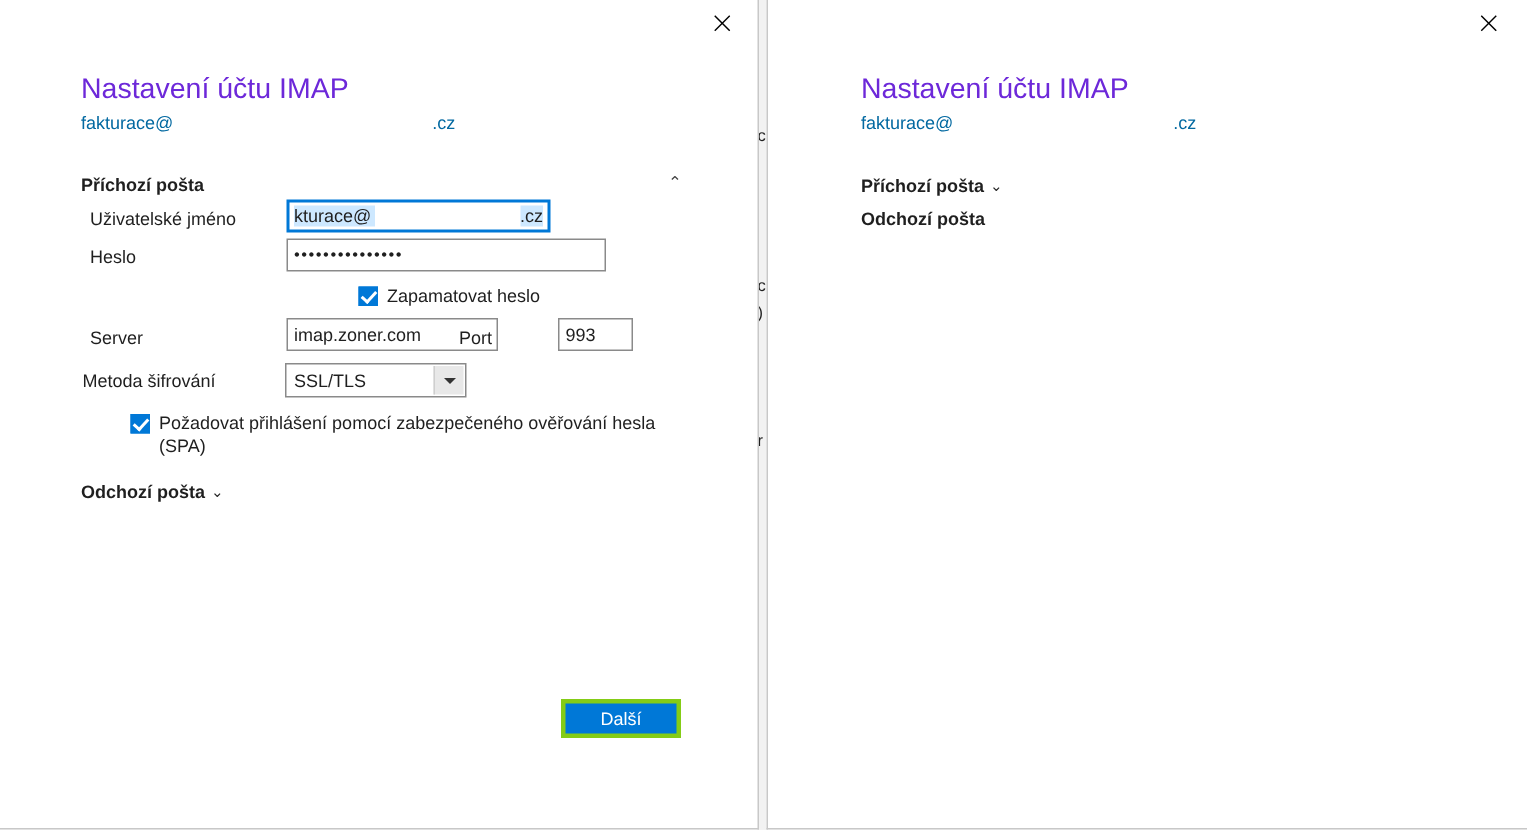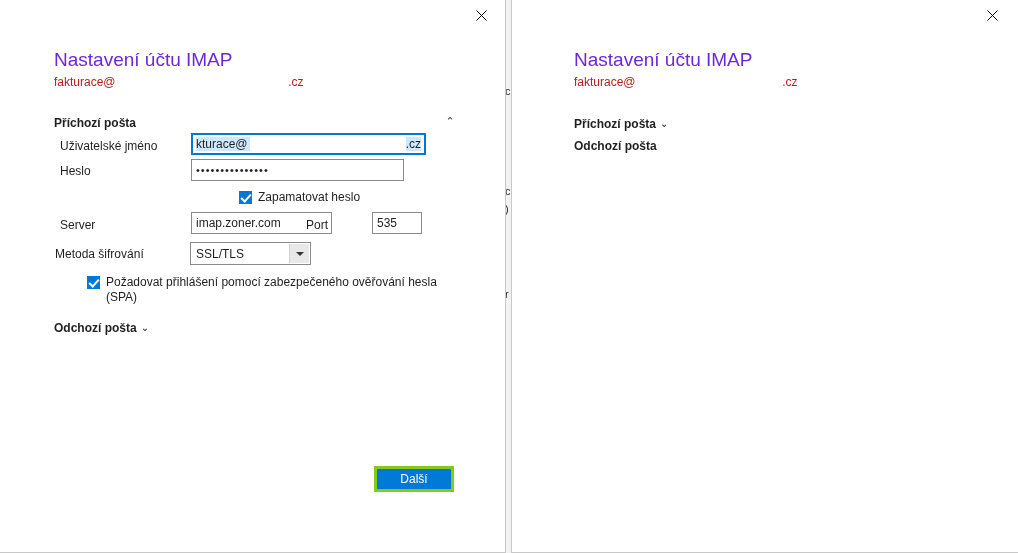--- a/index.html
+++ b/index.html
@@ -64,21 +64,21 @@
   .dlg-title {
     position: absolute;
     font-size: 19px;
     color: #6d28d9;
     font-weight: normal;
     white-space: nowrap;
   }
   .dlg-account {
     position: absolute;
     font-size: 12px;
-    color: #b91c1c;
+    color: #0369a1;
     white-space: nowrap;
   }
   .dlg-account .dots {
     display: inline-block;
   }
   .section-head {
     position: absolute;
     font-size: 12px;
     font-weight: bold;
     color: #1f1f1f;
@@ -248,21 +248,21 @@
     <div class="dlg-account" style="left:54px; top:75px;">
       <span>fakturace@</span>
       <span class="dots" style="display:inline-block; width:166px;"></span>
       <span>.cz</span>
     </div>
 
     <div class="section-head" style="left:54px; top:116px;">Příchozí pošta</div>
     <div class="collapse-caret" style="left:442px; top:113px;">⌃</div>
 
     <div class="fld-label" style="left:60px; top:139px; width:125px;">Uživatelské jméno</div>
-    <div class="textbox focused" style="left:191px; top:133px; width:235px;">
+    <div class="textbox focused" style="left:191px; top:133px; width:176px;">
       <span class="sel-text">kturace@ </span>
       <span style="flex:1"></span>
       <span class="sel-text">.cz</span>
     </div>
 
     <div class="fld-label" style="left:60px; top:164px; width:125px;">Heslo</div>
     <div class="textbox" style="left:191px; top:159px; width:213px;">
       <span class="pwd">•••••••••••••••</span>
     </div>
 
@@ -270,21 +270,21 @@
       <span class="cbox checked"></span>
       <span class="cb-label">Zapamatovat heslo</span>
     </div>
 
     <div class="fld-label" style="left:60px; top:218px; width:125px;">Server</div>
     <div class="textbox" style="left:191px; top:212px; width:141px;">
       <span>imap.zoner.com</span>
     </div>
     <div class="fld-label" style="left:306px; top:218px; width:58px;">Port</div>
     <div class="textbox" style="left:372px; top:212px; width:50px;">
-      <span>535</span>
+      <span>993</span>
     </div>
 
     <div class="fld-label" style="left:55px; top:247px; width:130px;">Metoda šifrování</div>
     <div class="combo" style="left:190px; top:242px; width:121px;">
       <span>SSL/TLS</span>
       <span class="arrowbox"></span>
     </div>
 
     <div class="checkbox-row" style="left:87px; top:275px; width:355px;">
       <span class="cbox checked"></span>

